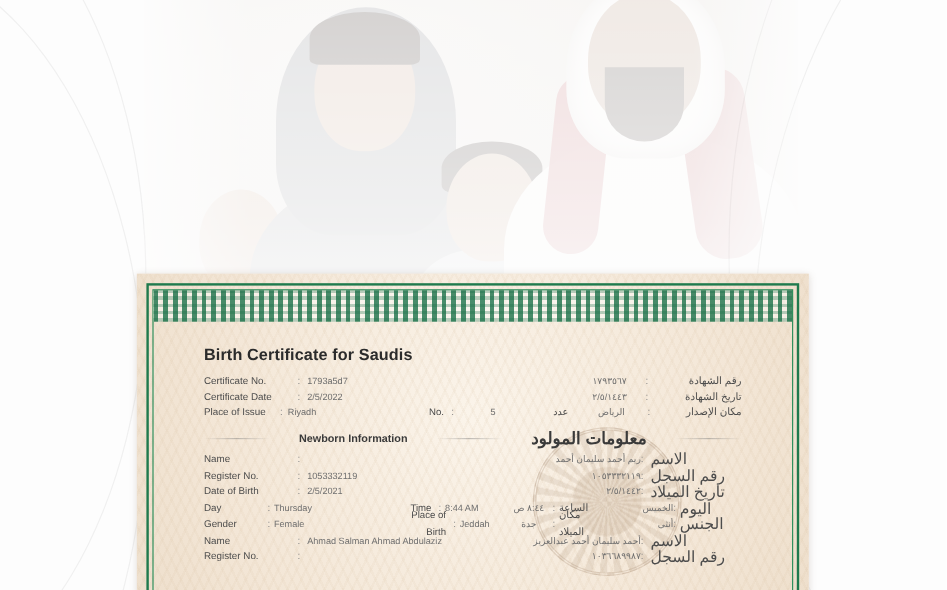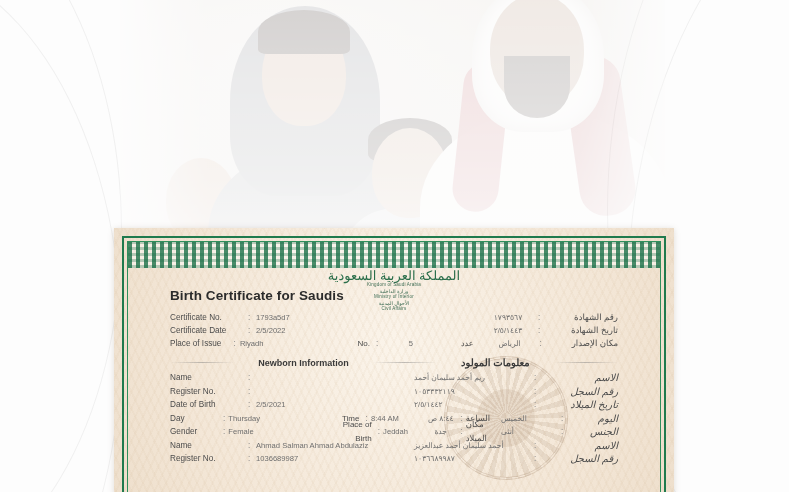--- a/index.html
+++ b/index.html
@@ -346,21 +346,21 @@
     flex: 1;
     height: 1px;
     background: linear-gradient(to right, rgba(120,120,120,0), rgba(120,120,120,.45), rgba(120,120,120,0));
   }
   .sh-en {
     font-size: 9px;
     font-weight: bold;
     color: #3a3a3a;
   }
   .sh-ar {
-    font-size: 10px;
+    font-size: 14px;
     font-weight: bold;
     color: #3a3a3a;
     direction: rtl;
   }
 
   .fields {
     padding: 0 34px;
   }
   .f-row {
     display: flex;
@@ -398,28 +398,27 @@
     direction: rtl;
     font-size: 8.4px;
     width: 52px;
     text-align: left;
   }
   .f-ar-value {
     direction: rtl;
     font-size: 7.6px;
     color: #6f6f6f;
     min-width: 120px;
+    text-align: right;
+  }
+  .f-ar-label {
+    direction: rtl;
+    font-size: 13px;
+    width: 76px;
     text-align: left;
-  }
-  .f-ar-label {
-    direction: rtl;
-    font-size: 10px;
-    width: 76px;
-    text-align: right;
-    font-style: italic;
   }
   .f-grow { flex: 1; }
 </style>
 </head>
 <body>
 
 <div id="stage">
 
   <div class="swoosh swoosh-a"></div>
   <div class="swoosh swoosh-b"></div>
@@ -453,28 +452,20 @@
     <div class="photo-fade-sides"></div>
   </div>
 
   <div class="certificate">
     <div class="cert-guilloche"></div>
     <div class="cert-border-outer"></div>
     <div class="cert-border-inner"></div>
     <div class="cert-topband"></div>
     <div class="cert-watermark"></div>
 
-    <div class="cert-emblem">
-      <div class="emblem-mark">المملكة العربية السعودية</div>
-      <div class="emblem-l1">Kingdom of Saudi Arabia</div>
-      <div class="emblem-ar">وزارة الداخلية</div>
-      <div class="emblem-l2">Ministry of Interior</div>
-      <div class="emblem-ar">الأحوال المدنية</div>
-      <div class="emblem-l3">Civil Affairs</div>
-    </div>
 
     <div class="cert-inner">
 
       <div class="title-row">
         <div class="title-en">Birth Certificate for Saudis</div>
       </div>
 
       <div class="head-fields">
 
         <div class="hf-row">
@@ -528,20 +519,21 @@
           <div class="hf-colon">:</div>
           <div class="f-grow"></div>
           <div class="f-ar-value">ريم أحمد سليمان أحمد</div>
           <div class="hf-colon">:</div>
           <div class="f-ar-label">الاسم</div>
         </div>
 
         <div class="f-row">
           <div class="f-label-en">Register No.</div>
           <div class="hf-colon">:</div>
+          <div class="f-value">1053332119</div>
           <div class="f-grow"></div>
           <div class="f-ar-value">١٠٥٣٣٣٢١١٩</div>
           <div class="hf-colon">:</div>
           <div class="f-ar-label">رقم السجل</div>
         </div>
 
         <div class="f-row">
           <div class="f-label-en">Date of Birth</div>
           <div class="hf-colon">:</div>
           <div class="f-value">2/5/2021</div>
@@ -594,21 +586,20 @@
           <div class="f-value">Ahmad Salman Ahmad Abdulaziz</div>
           <div class="f-grow"></div>
           <div class="f-ar-value">أحمد سليمان أحمد عبدالعزيز</div>
           <div class="hf-colon">:</div>
           <div class="f-ar-label">الاسم</div>
         </div>
 
         <div class="f-row">
           <div class="f-label-en">Register No.</div>
           <div class="hf-colon">:</div>
-          <div class="f-value">1036689987</div>
           <div class="f-grow"></div>
           <div class="f-ar-value">١٠٣٦٦٨٩٩٨٧</div>
           <div class="hf-colon">:</div>
           <div class="f-ar-label">رقم السجل</div>
         </div>
 
       </div>
 
     </div>
   </div>

